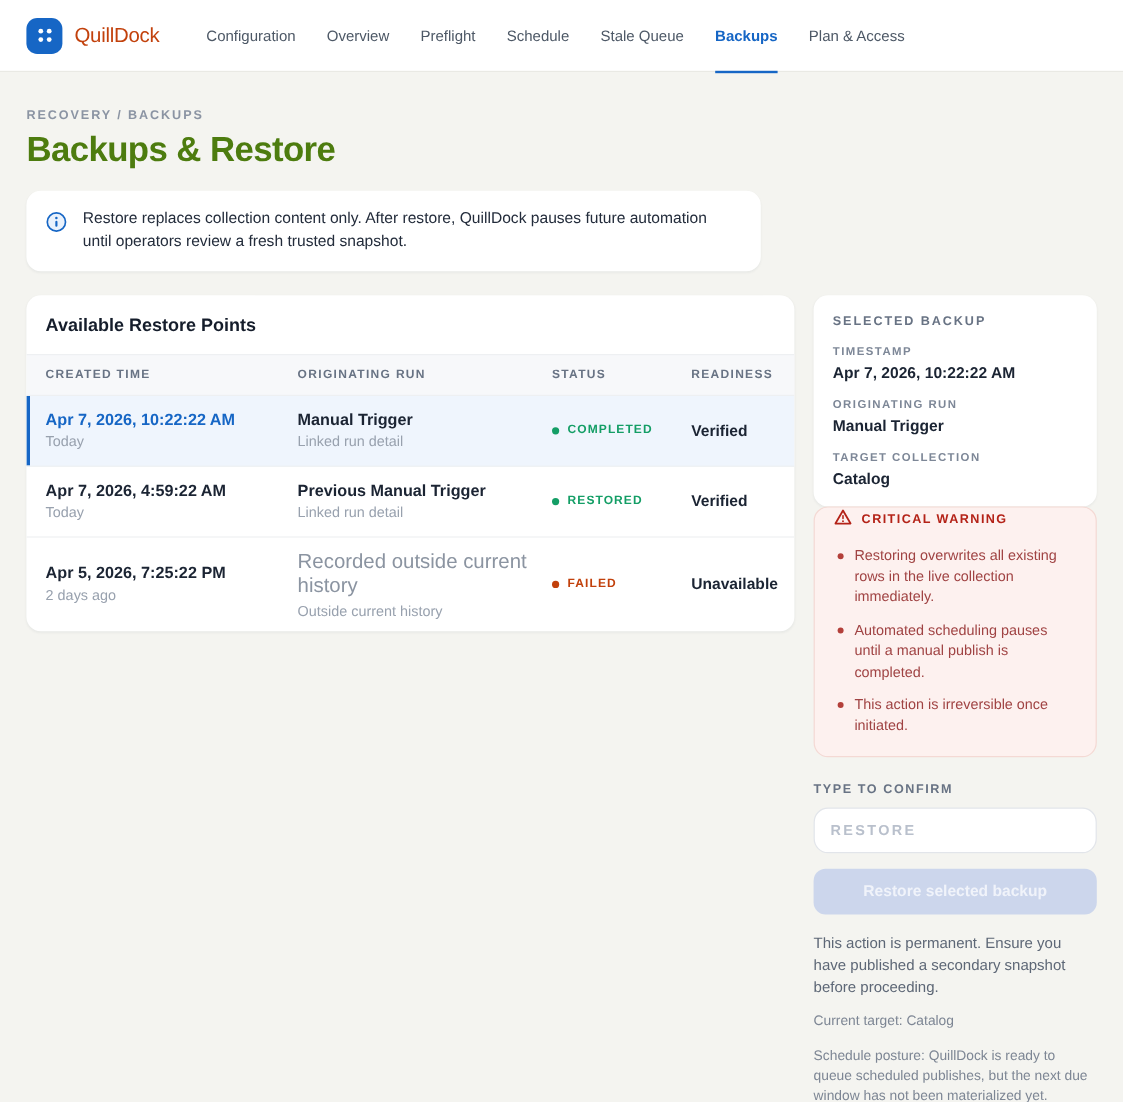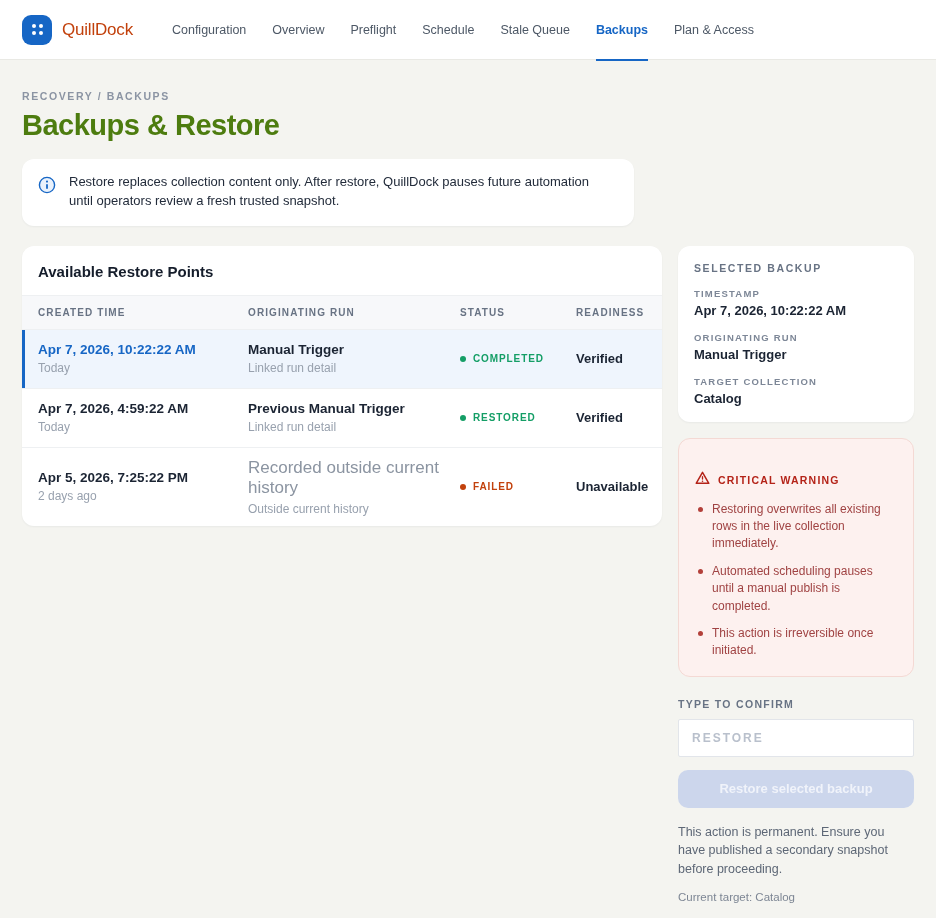--- a/index.html
+++ b/index.html
@@ -134,25 +134,24 @@
   .readiness { font-size: 13px; font-weight: 700; color: #1b2433; }
 
   
   .sb-card { padding: 16px; }
   .sb-title { font-size: 10.5px; font-weight: 700; letter-spacing: 1.6px; color: #687384; }
   .sb-field-label { font-size: 9.5px; font-weight: 700; letter-spacing: 1.2px; color: #7d8797; margin-top: 14px; }
   .sb-field-value { font-size: 13px; font-weight: 700; color: #1b2433; margin-top: 4px; }
 
   
   .warn-card {
-    margin-top: 16px;
     background: #fdf1ef;
     border: 1px solid #f4d9d4;
     border-radius: 12px;
-    padding: 32px 16px 16px 16px;
+    padding: 1px 16px 16px 16px;
   }
   .warn-head { display: flex; align-items: center; gap: 8px; }
   .warn-title { font-size: 10.5px; font-weight: 700; letter-spacing: 1.2px; color: #b42318; }
   .warn-list { list-style: none; margin-top: 12px; }
   .warn-list li {
     position: relative;
     padding-left: 17px;
     font-size: 12px;
     line-height: 1.45;
     color: #a04343;
@@ -168,21 +167,21 @@
     background: #b3403a;
   }
 
   
   .confirm-label { margin-top: 21px; font-size: 10.5px; font-weight: 700; letter-spacing: 1.3px; color: #687384; }
   .confirm-input {
     margin-top: 9px;
     width: 100%;
     height: 38px;
     border: 1px solid #e2e5ea;
-    border-radius: 2px;
+    border-radius: 12px;
     background: #ffffff;
     padding: 0 13px;
     font-family: "Liberation Sans", sans-serif;
     font-size: 12px;
     font-weight: 700;
     letter-spacing: 2px;
     color: #333c4b;
     outline: none;
   }
   .confirm-input::placeholder { color: #b9c0cc; }

